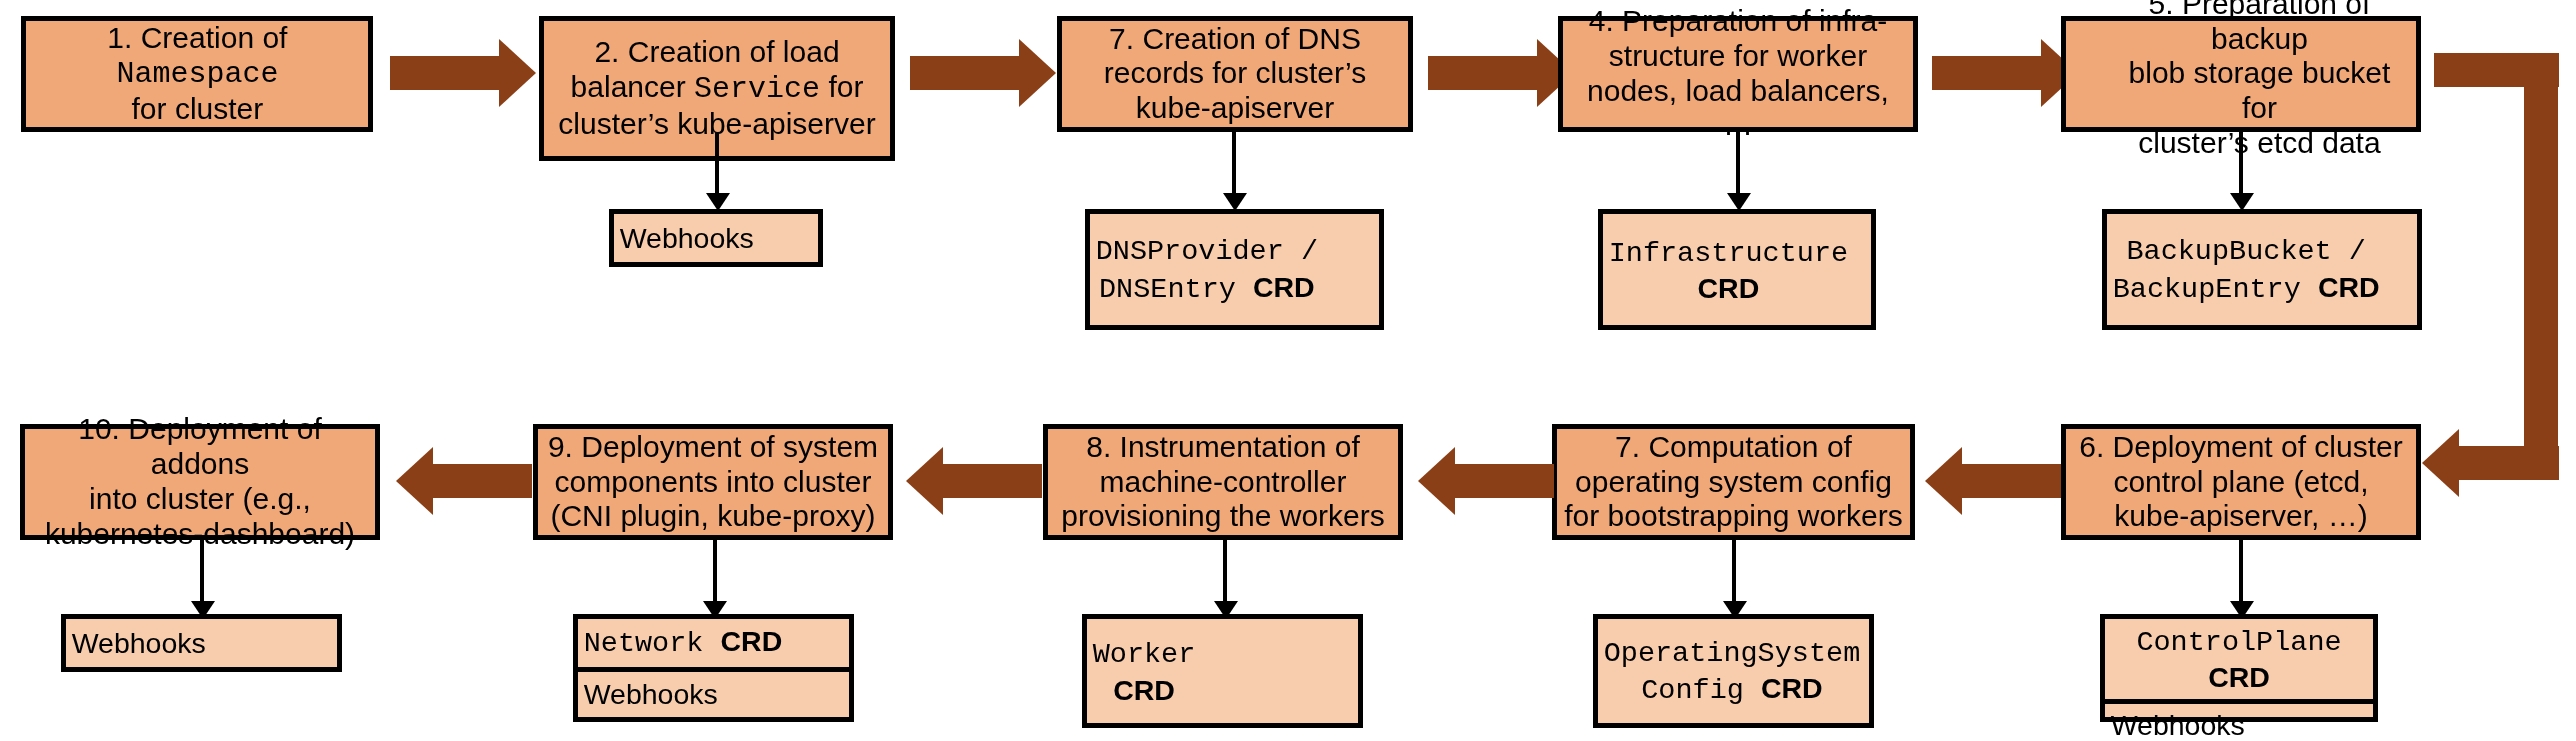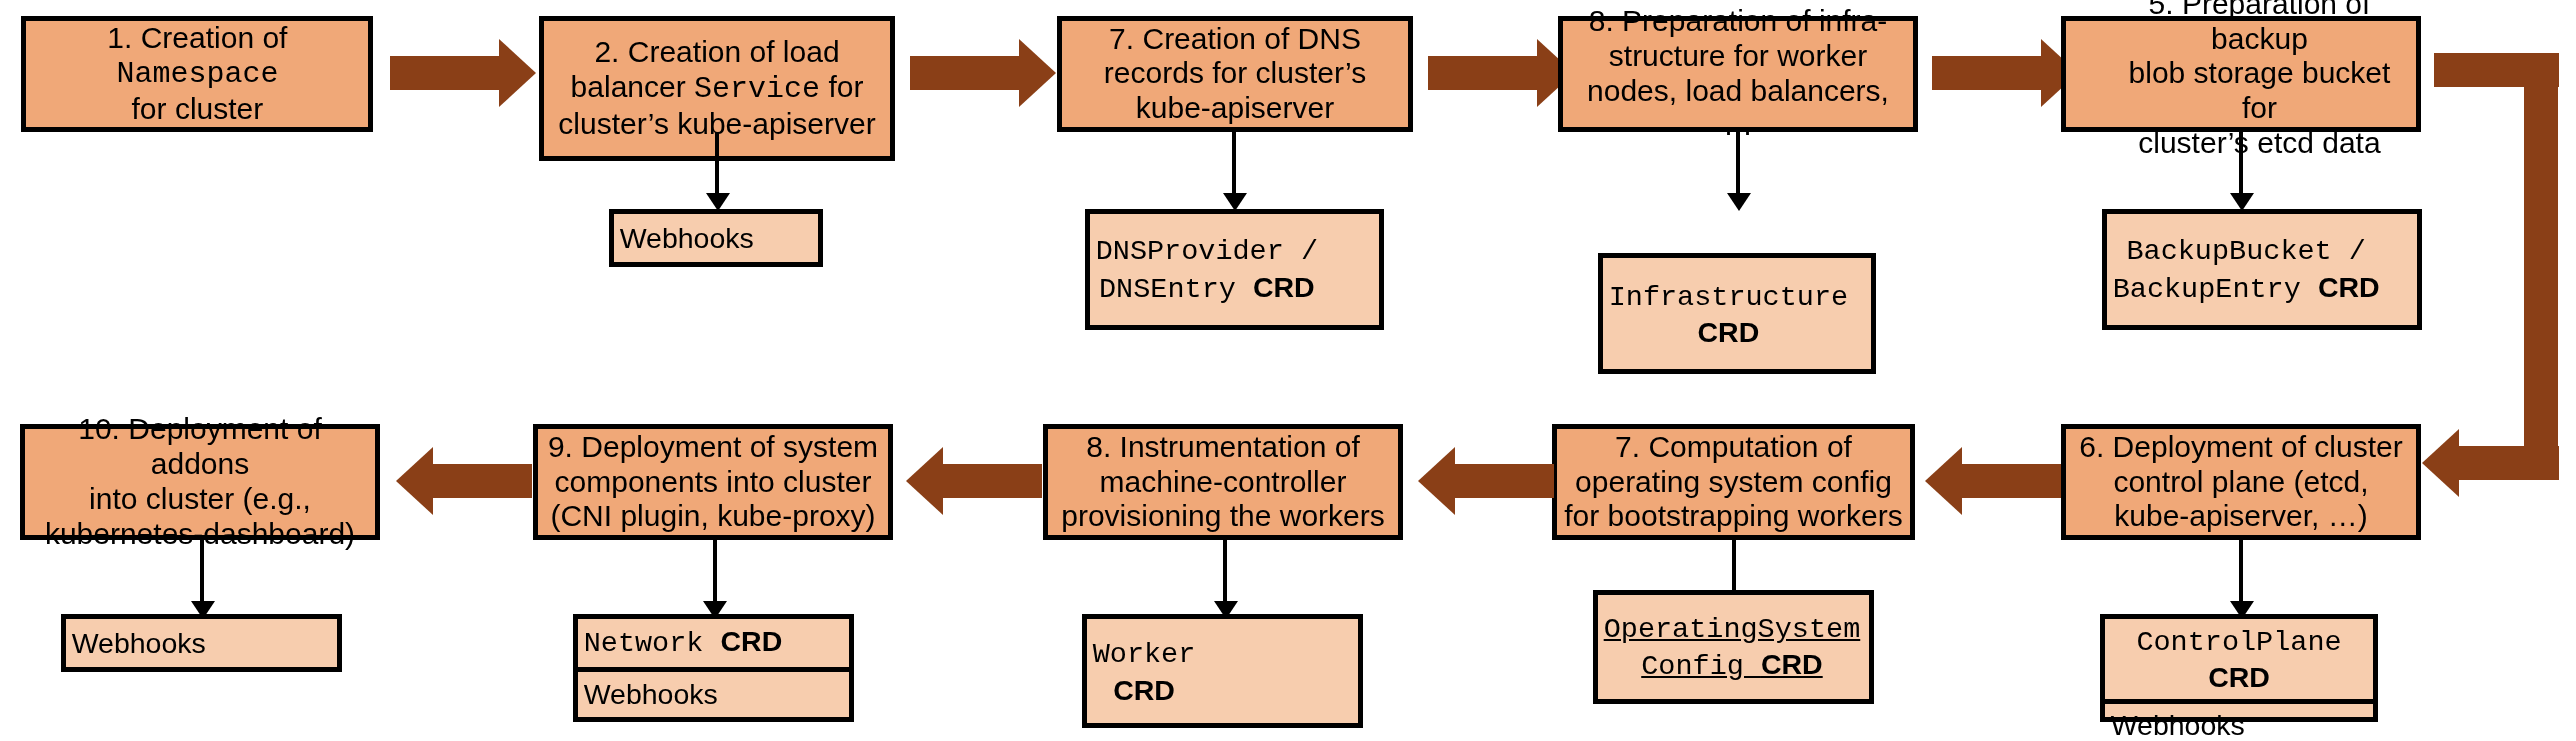--- a/index.html
+++ b/index.html
@@ -113,28 +113,28 @@
       </div>
   </div>
 
   <div class="barrow" style="left:1428px;top:39px;width:146px;height:68px;">
     <div class="shaft" style="left:0;top:17px;width:110px;height:34px;"></div>
     <div class="head head-right" style="left:109px;top:0;"></div>
   </div>
 
   <div class="abs step" style="left:1558px;top:15.7px;width:360px;height:116px;">
     <span class="t">
-        <span style="display: block;"><span>8. Preparation of infra-</span></span>
+        <span style="display: block;"><span>4. Preparation of infra-</span></span>
         <span style="display: block;"><span>structure for worker</span></span>
         <span style="display: block;"><span>nodes, load balancers, …</span></span>
       </span>
   </div>
   <div class="abs down-line" style="left:1736px;top:132px;width:3.6px;height:64px;"></div>
   <div class="abs down-head" style="left:1727px;top:193px;"></div>
-  <div class="abs artifact" style="left:1598px;top:209px;width:278px;height:121px;margin-top:44px;">
+  <div class="abs artifact" style="left:1598px;top:209px;width:278px;height:121px;">
     <div class="cell">
         <span><span class="mono">Infrastructure</span><br><span class="crd">CRD</span></span>
       </div>
   </div>
 
   <div class="barrow" style="left:1932px;top:39px;width:146px;height:68px;">
     <div class="shaft" style="left:0;top:17px;width:110px;height:34px;"></div>
     <div class="head head-right" style="left:109px;top:0;"></div>
   </div>
 
@@ -189,21 +189,21 @@
 
   <div class="abs step" style="left:1552px;top:424px;width:363px;height:116px;">
     <span class="t">
         <span style="display: block;"><span>7. Computation of</span></span>
         <span style="display: block;"><span>operating system config</span></span>
         <span style="display: block;"><span>for bootstrapping workers</span></span>
       </span>
   </div>
   <div class="abs down-line" style="left:1732px;top:540px;width:3.6px;height:64px;"></div>
   <div class="abs down-head" style="left:1723px;top:601px;"></div>
-  <div class="abs artifact" style="left:1593px;top:590px;width:281px;height:114px;text-decoration:underline;">
+  <div class="abs artifact" style="left:1593px;top:614px;width:281px;height:114px;">
     <div class="cell">
         <span><span class="mono">OperatingSystem</span><br><span class="mono">Config </span><span class="crd">CRD</span></span>
       </div>
   </div>
 
   <div class="barrow" style="left:1418px;top:447px;width:135px;height:68px;">
     <div class="shaft" style="left:36px;top:17px;width:100px;height:34px;"></div>
     <div class="head head-left" style="left:0;top:0;"></div>
   </div>
 

